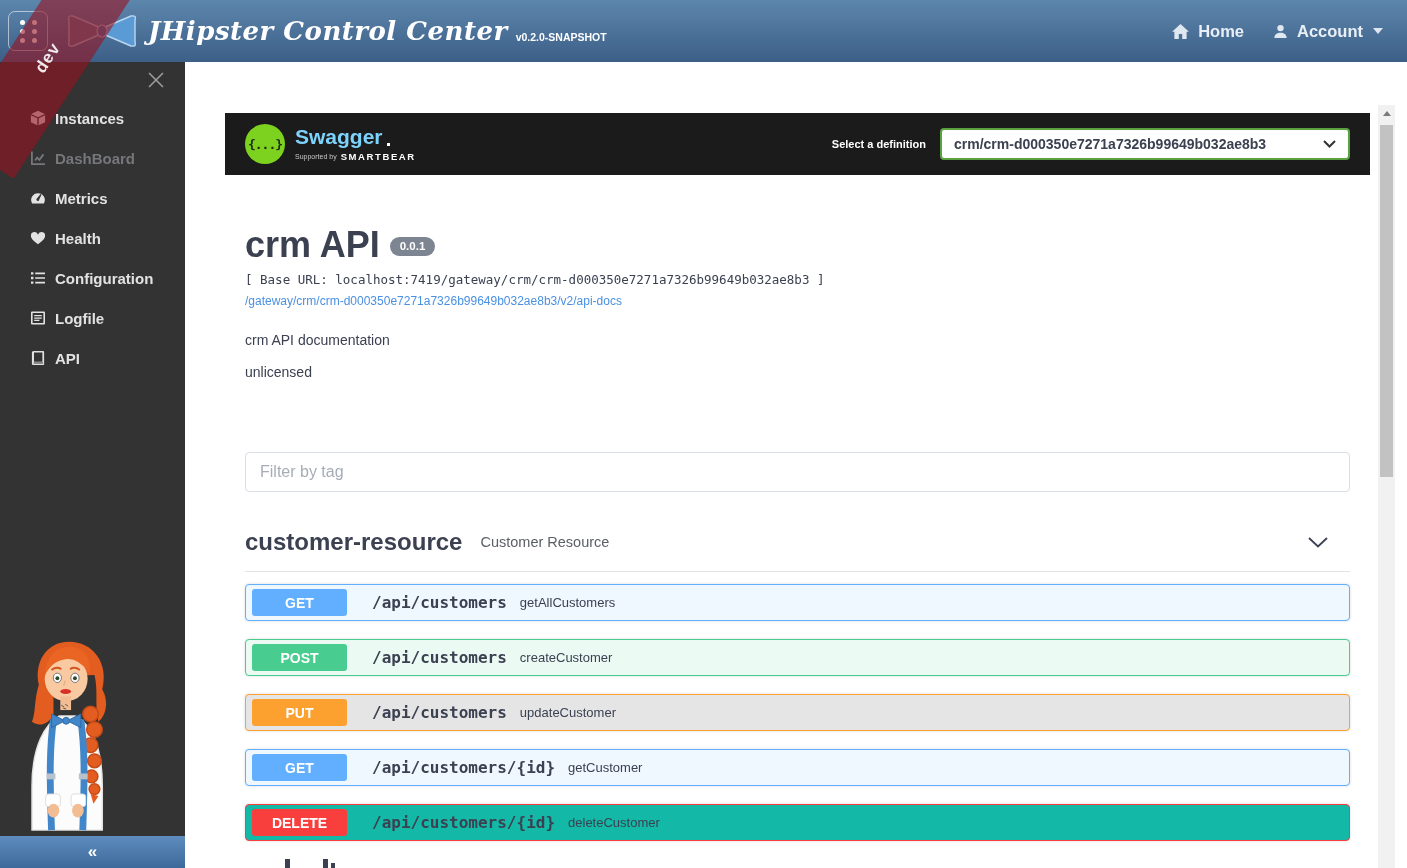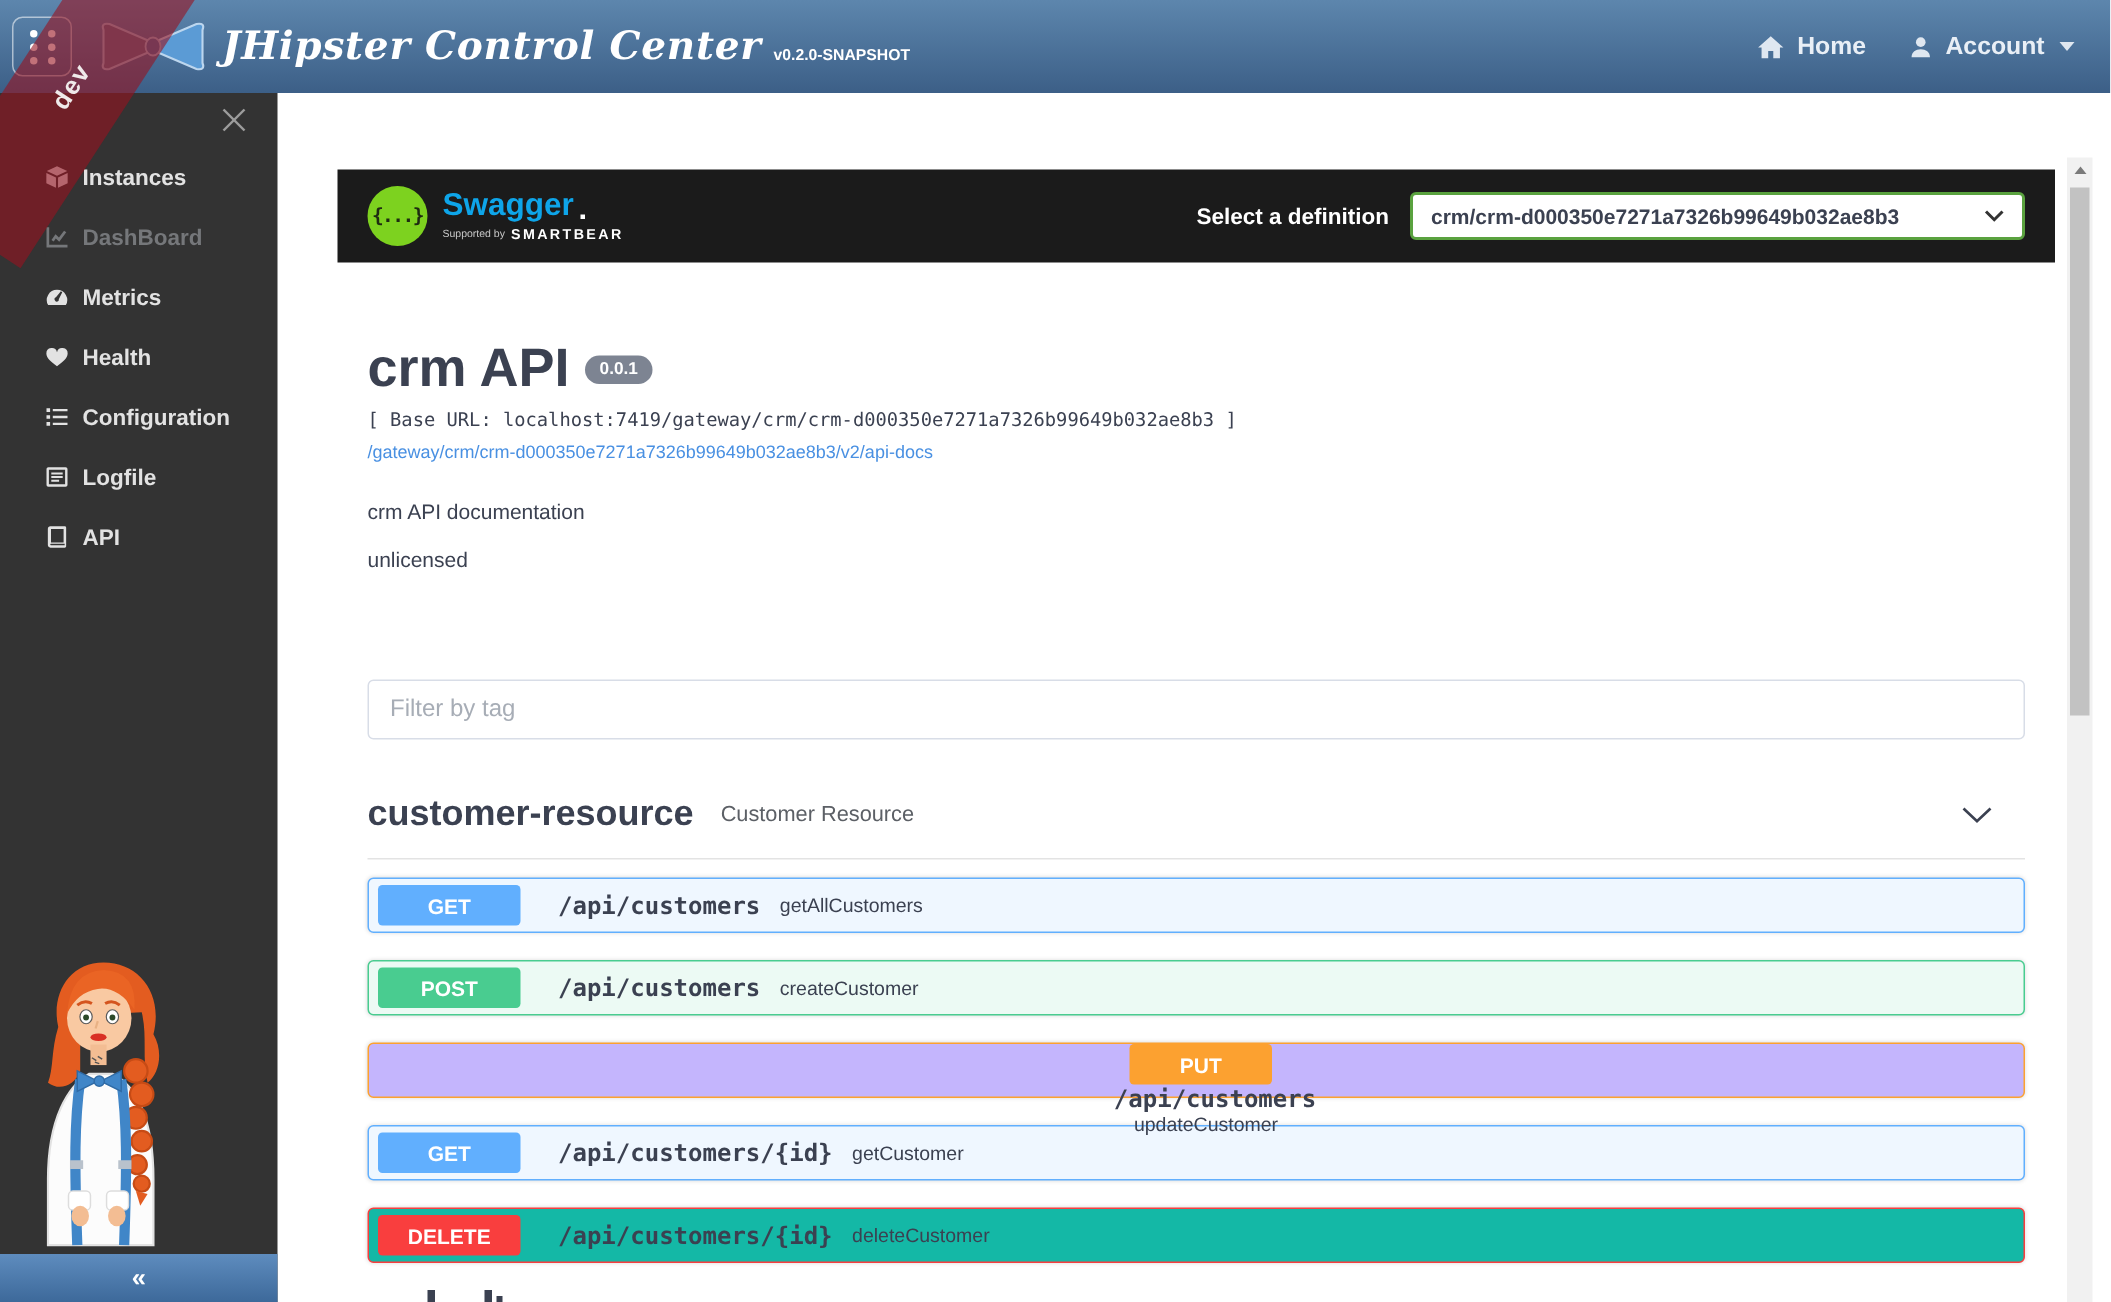--- a/index.html
+++ b/index.html
@@ -50,26 +50,26 @@
 
   
   .main{position:absolute;top:62px;left:185px;width:1222px;height:806px;background:#fff;overflow:hidden}
   .swagger-panel{position:absolute;left:40px;top:51px;width:1145px}
 
   .topbar{height:62px;background:var(--topbar_bg,#1b1b1b);display:flex;align-items:center;padding:0 20px}
   .logo{display:flex;align-items:center;gap:10px}
   .logo-circle{width:40px;height:40px;border-radius:50%;background:var(--swagger_green,#7dd21f);
     display:flex;align-items:center;justify-content:center;color:#1e2b12;
     font-family:"DejaVu Sans Mono",monospace;font-weight:bold;font-size:13px;letter-spacing:-1px}
-  .logo-name{color:#0ea5e9;font-size:21px;font-weight:bold;line-height:21px;position:relative}
+  .logo-name{color:#7dd3fc;font-size:21px;font-weight:bold;line-height:21px;position:relative}
   .logo-name::after{content:"";position:absolute;right:-7px;bottom:2px;width:3px;height:3px;background:#fff}
   .logo-sub{font-size:7px;color:#c7c7c7;display:flex;align-items:center;gap:4px;margin-top:3px}
   .logo-sub b{font-size:9.5px;color:#fff;letter-spacing:1.6px}
   .select-group{margin-left:auto;display:flex;align-items:center;gap:14px}
-  .select-label{color:#fff;font-size:15px;font-weight:bold}
+  .select-label{color:#fff;font-size:11px;font-weight:bold}
   .select-box{width:410px;height:32px;background:#fff;border:2px solid var(--select_border,#5aa23f);
     border-radius:4px;display:flex;align-items:center;padding:0 12px;font-size:14px;font-weight:bold;
     color:var(--text,#3b4151);cursor:pointer}
   .select-box .chev{margin-left:auto;display:flex}
 
   .info{padding:0 20px}
   .api-title{margin-top:50px;display:flex;align-items:center;gap:10px;
     font-size:36px;font-weight:bold;color:var(--text,#3b4151);line-height:40px}
   .version-badge{background:#7d8492;color:#fff;font-size:11.5px;font-weight:bold;
     padding:3px 10px;border-radius:50px;margin-top:3px;line-height:13px}
@@ -321,21 +321,21 @@
           <div class="op-row" style="border-color: rgb(97, 175, 254); background: rgb(239, 247, 255);">
             <span class="op-badge" style="background: rgb(97, 175, 254);">GET</span>
             <span class="op-path">/api/customers</span>
             <span class="op-summary">getAllCustomers</span>
           </div>
           <div class="op-row" style="border-color: rgb(73, 204, 144); background: rgb(236, 250, 244);">
             <span class="op-badge" style="background: rgb(73, 204, 144);">POST</span>
             <span class="op-path">/api/customers</span>
             <span class="op-summary">createCustomer</span>
           </div>
-          <div class="op-row" style="border-color: rgb(252, 161, 48); background: #c4b5fd; flex-direction: column;">
+          <div class="op-row" style="border-color: rgb(252, 161, 48); background: #e5e5e5;">
             <span class="op-badge" style="background: rgb(252, 161, 48);">PUT</span>
             <span class="op-path">/api/customers</span>
             <span class="op-summary">updateCustomer</span>
           </div>
           <div class="op-row" style="border-color: rgb(97, 175, 254); background: rgb(239, 247, 255);">
             <span class="op-badge" style="background: rgb(97, 175, 254);">GET</span>
             <span class="op-path">/api/customers/{id}</span>
             <span class="op-summary">getCustomer</span>
           </div>
           <div class="op-row" style="border-color: rgb(249, 62, 62); background: #14b8a6;">

